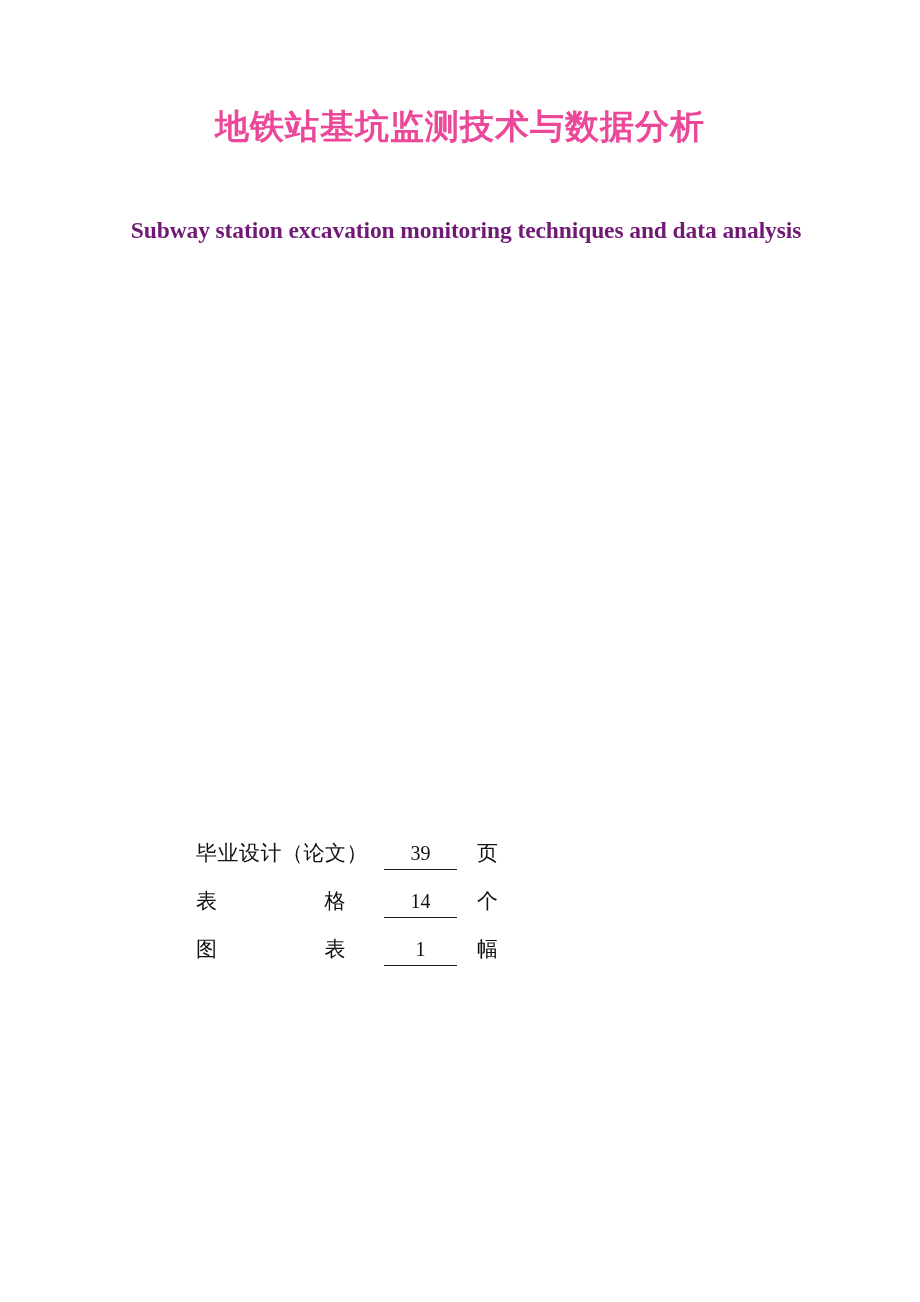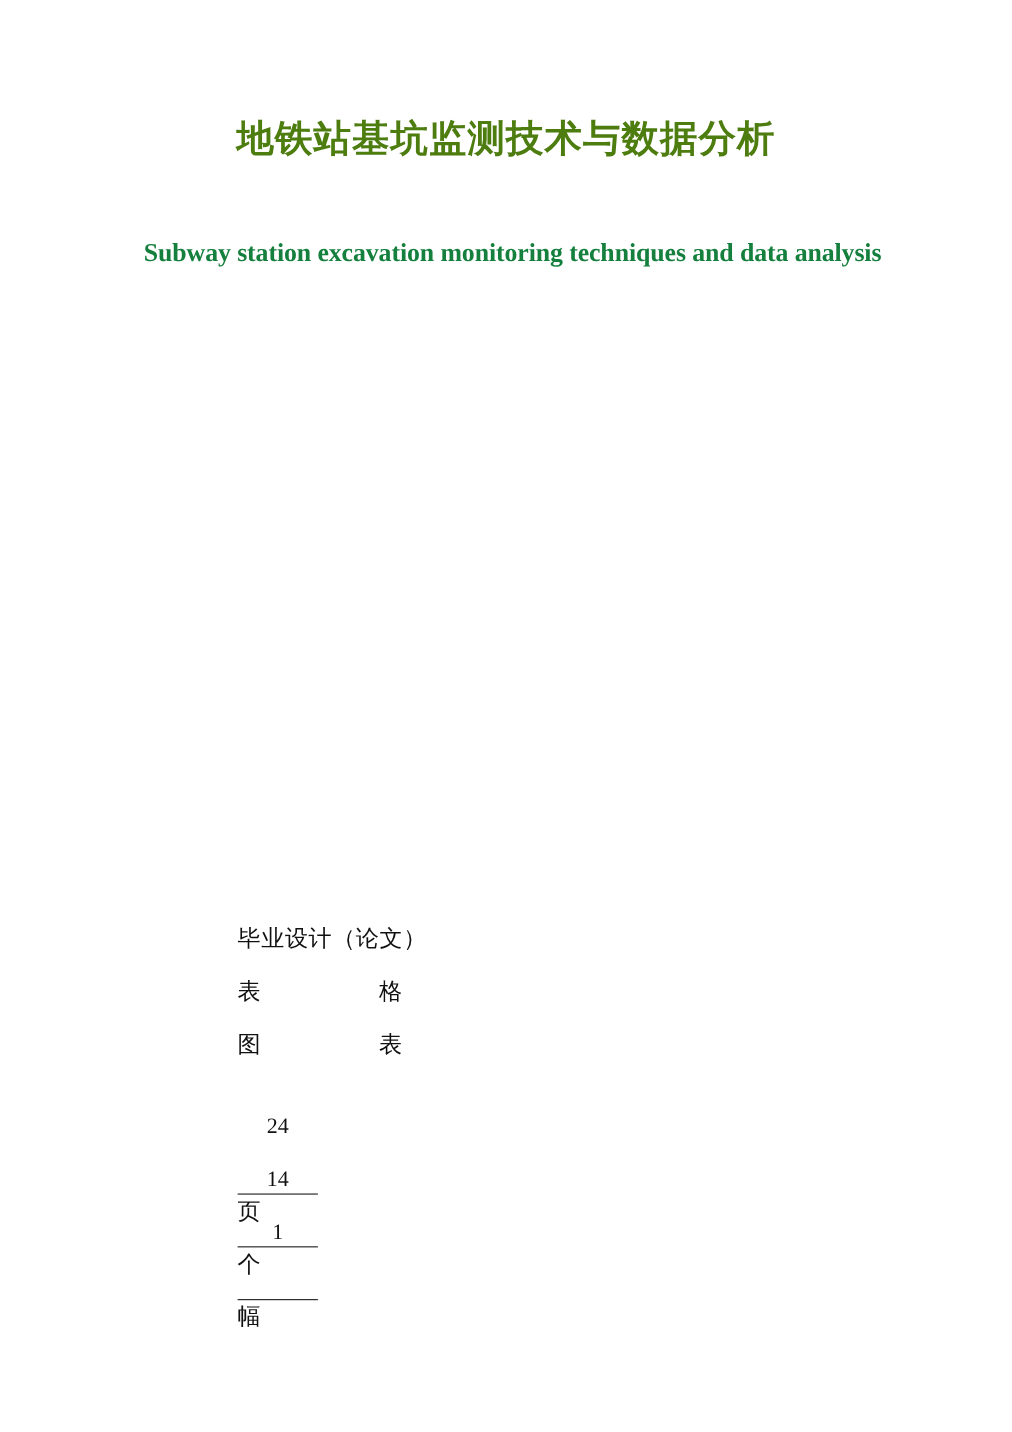--- a/index.html
+++ b/index.html
@@ -24,39 +24,39 @@
     position: absolute;
     left: 0;
     top: 104px;
     width: 920px;
     text-align: center;
     font-family: "Liberation Serif", "DejaVu Serif", serif;
     font-size: 34px;
     font-weight: bold;
     line-height: 46px;
     letter-spacing: 1px;
-    color: #4d7c0f;
+    color: #ec4899;
     white-space: nowrap;
   }
 
   
   .en-title {
     position: absolute;
     left: 0;
     top: 214px;
     width: 920px;
     padding-left: 12px;
     box-sizing: border-box;
     text-align: center;
     font-family: "Liberation Serif", "DejaVu Serif", serif;
     font-size: 23.5px;
     font-weight: bold;
     line-height: 32px;
     letter-spacing: -0.1px;
-    color: #15803d;
+    color: #701a75;
     white-space: nowrap;
   }
 
   
   .blank-body {
     position: absolute;
     left: 0;
     top: 260px;
     width: 920px;
     height: 570px;
@@ -70,21 +70,20 @@
     width: 300px;
   }
 
   .stats-row {
     display: flex;
     align-items: baseline;
     height: 48px;
     font-size: 21px;
     line-height: 30px;
     color: #111111;
-    flex-direction: column;
   }
 
   .row-label {
     width: 172px;
     flex: 0 0 172px;
     display: flex;
     justify-content: space-between;
     font-family: "Liberation Serif", "DejaVu Serif", serif;
     font-size: 21px;
     letter-spacing: 0.5px;
@@ -131,21 +130,21 @@
   <div class="cn-title">地铁站基坑监测技术与数据分析</div>
 
   <div class="en-title">Subway station excavation monitoring techniques and data analysis</div>
 
   <div class="blank-body"></div>
 
   <div class="stats-form">
 
     <div class="stats-row">
       <div class="row-label solid">毕业设计（论文）</div>
-      <div class="row-value">24</div>
+      <div class="row-value">39</div>
       <div class="row-unit">页</div>
     </div>
 
     <div class="stats-row">
       <div class="row-label spread">
         <span>表</span>
         <span>格</span>
       </div>
       <div class="row-value">14</div>
       <div class="row-unit">个</div>

